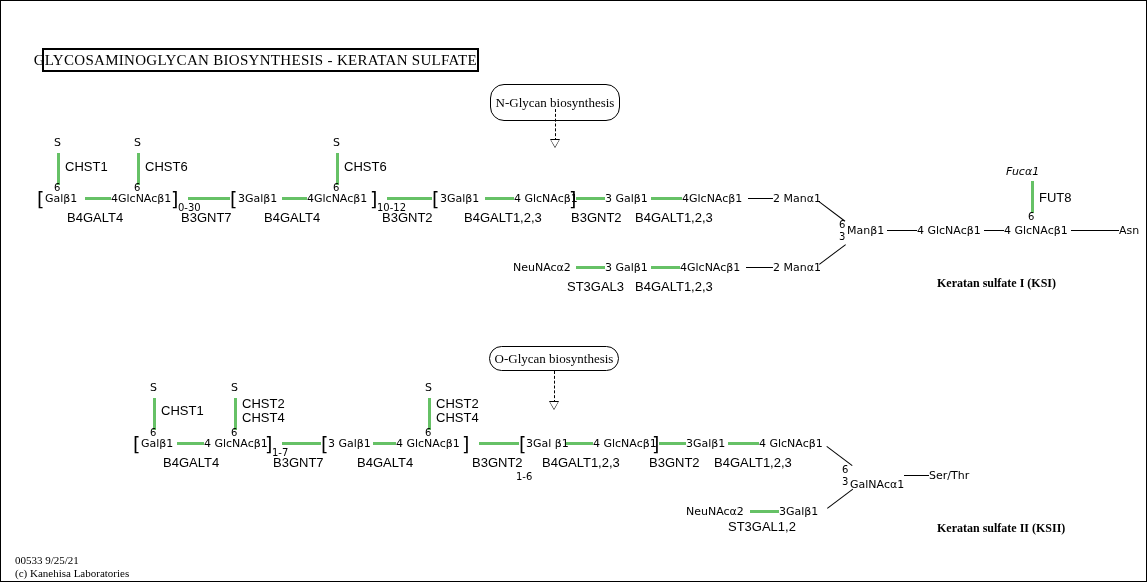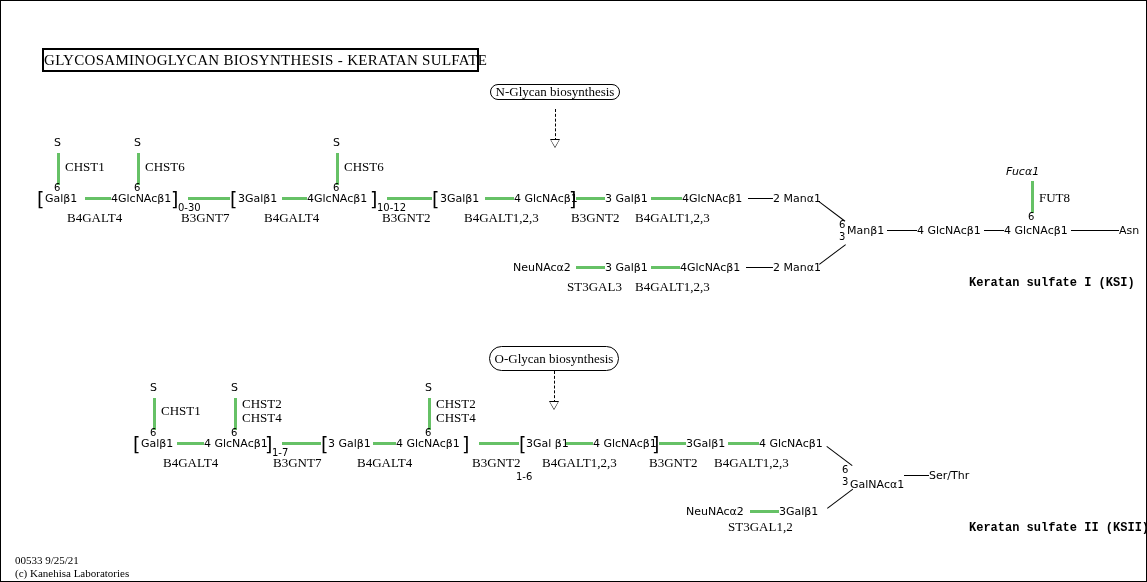--- a/index.html
+++ b/index.html
@@ -15,21 +15,21 @@
   .node{
     position:absolute;
     font-family:"DejaVu Sans", sans-serif;
     font-size:11px;
     color:#000000;
     white-space:nowrap;
     line-height:12px;
   }
   .enz{
     position:absolute;
-    font-family:Liberation Serif, serif;
+    font-family:Liberation Sans, sans-serif;
     font-size:13px;
     color:#000000;
     white-space:nowrap;
     line-height:14px;
   }
   .edge-green{
     position:absolute;
     background:#66c166;
     height:3px;
   }
@@ -70,21 +70,21 @@
     font-size:10px;
     color:#000000;
     line-height:10px;
   }
   #title-box{
     position:absolute;
     left:41px;top:47px;
     width:437px;height:24px;
     border:2px solid #000000;
     box-sizing:border-box;
-    display:flex;align-items:center;justify-content:flex-start;
+    display:flex;align-items:center;justify-content:flex-end;
   }
   #title-text{
     font-family:"Liberation Serif", serif;
     font-size:15px;
     color:#000000;
     letter-spacing:0.3px;
     white-space:nowrap;
   }
   .map-box{
     position:absolute;
@@ -112,46 +112,45 @@
   }
   .arrow-down-inner{
     position:absolute;
     width:0;height:0;
     border-left:4px solid transparent;
     border-right:4px solid transparent;
     border-top:7px solid #ffffff;
   }
   .ks-label{
     position:absolute;
-    font-family:Liberation Mono, monospace;
+    font-family:Liberation Serif, serif;
     font-weight:bold;
     font-size:12px;
     color:#000000;
     white-space:nowrap;
-    margin-left:32px;
   }
   .footer{
     position:absolute;
     font-family:"Liberation Serif", serif;
     font-size:11px;
     color:#000000;
     white-space:nowrap;
     line-height:13px;
   }
 </style>
 </head>
 <body>
 
 <div id="page">
 
   <div id="title-box">
     <span id="title-text">GLYCOSAMINOGLYCAN  BIOSYNTHESIS - KERATAN  SULFATE</span>
   </div>
 
-  <div class="map-box" style="left:489px;top:83px;width:130px;height:16px;">
+  <div class="map-box" style="left:489px;top:83px;width:130px;height:37px;">
     <span>N-Glycan biosynthesis</span>
   </div>
   <div class="dashed-v" style="left:554px;top:108px;height:32px;"></div>
   <div class="arrow-down" style="left:549px;top:138px;"></div>
   <div class="arrow-down-inner" style="left:550px;top:139px;"></div>
 
   <div class="map-box" style="left:488px;top:345px;width:130px;height:25px;">
     <span>O-Glycan biosynthesis</span>
   </div>
   <div class="dashed-v" style="left:553px;top:370px;height:32px;"></div>

